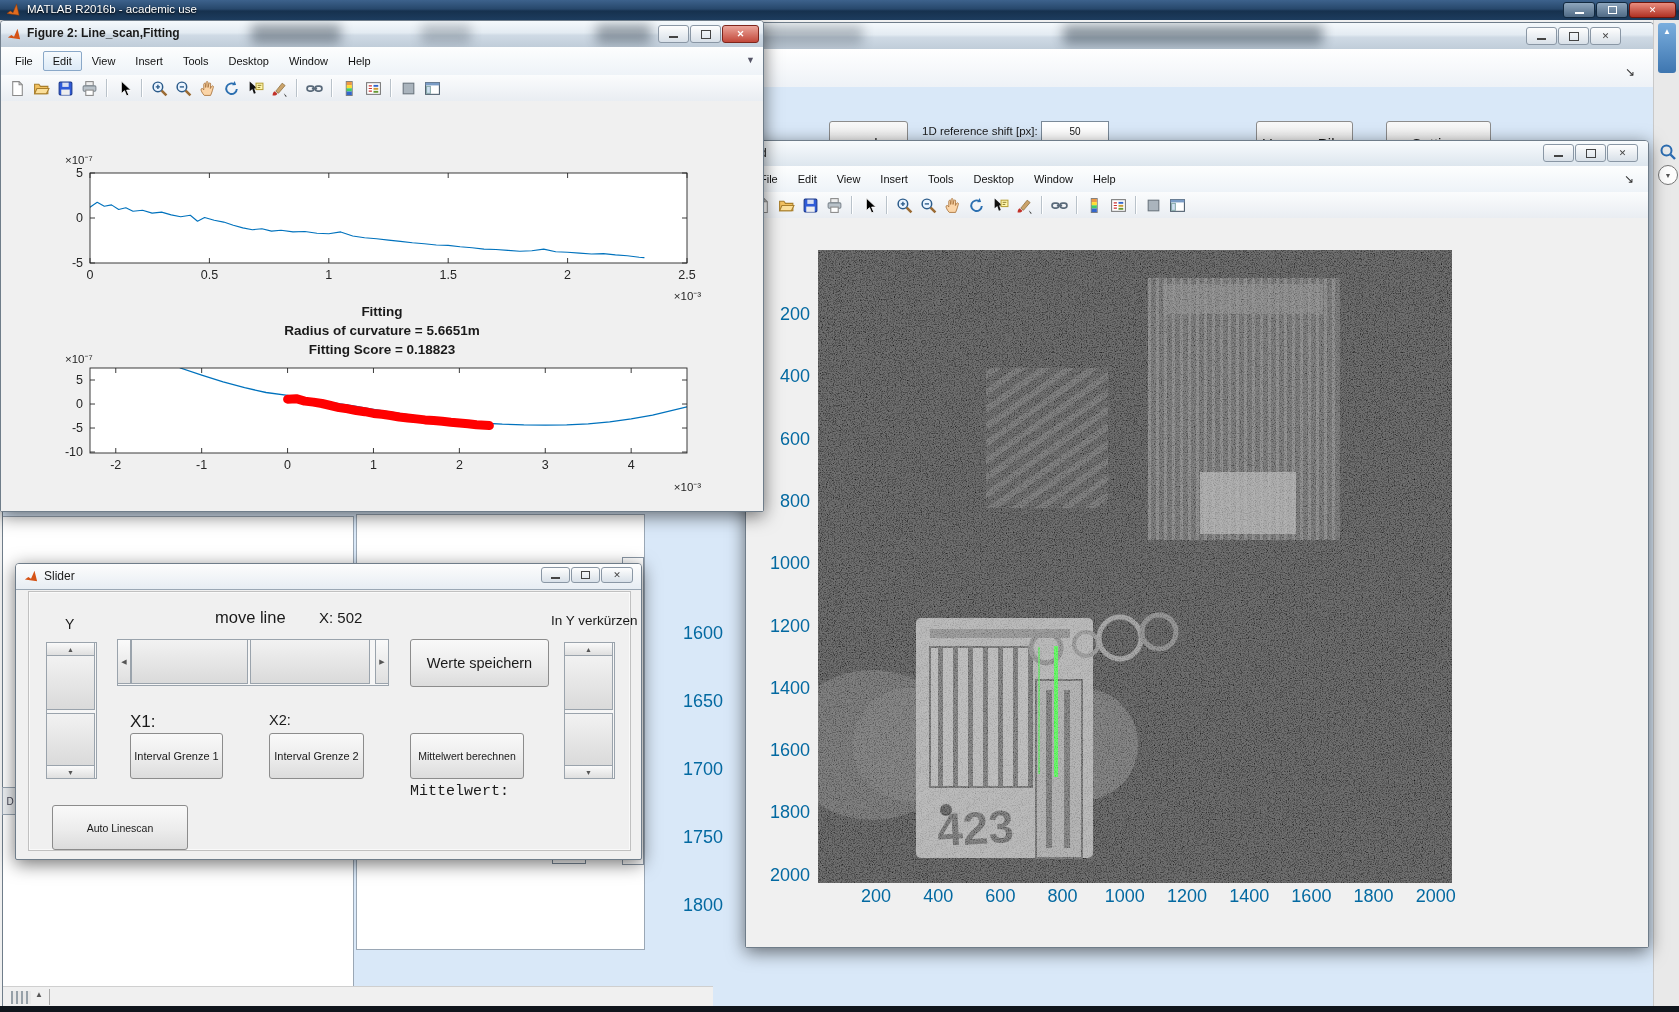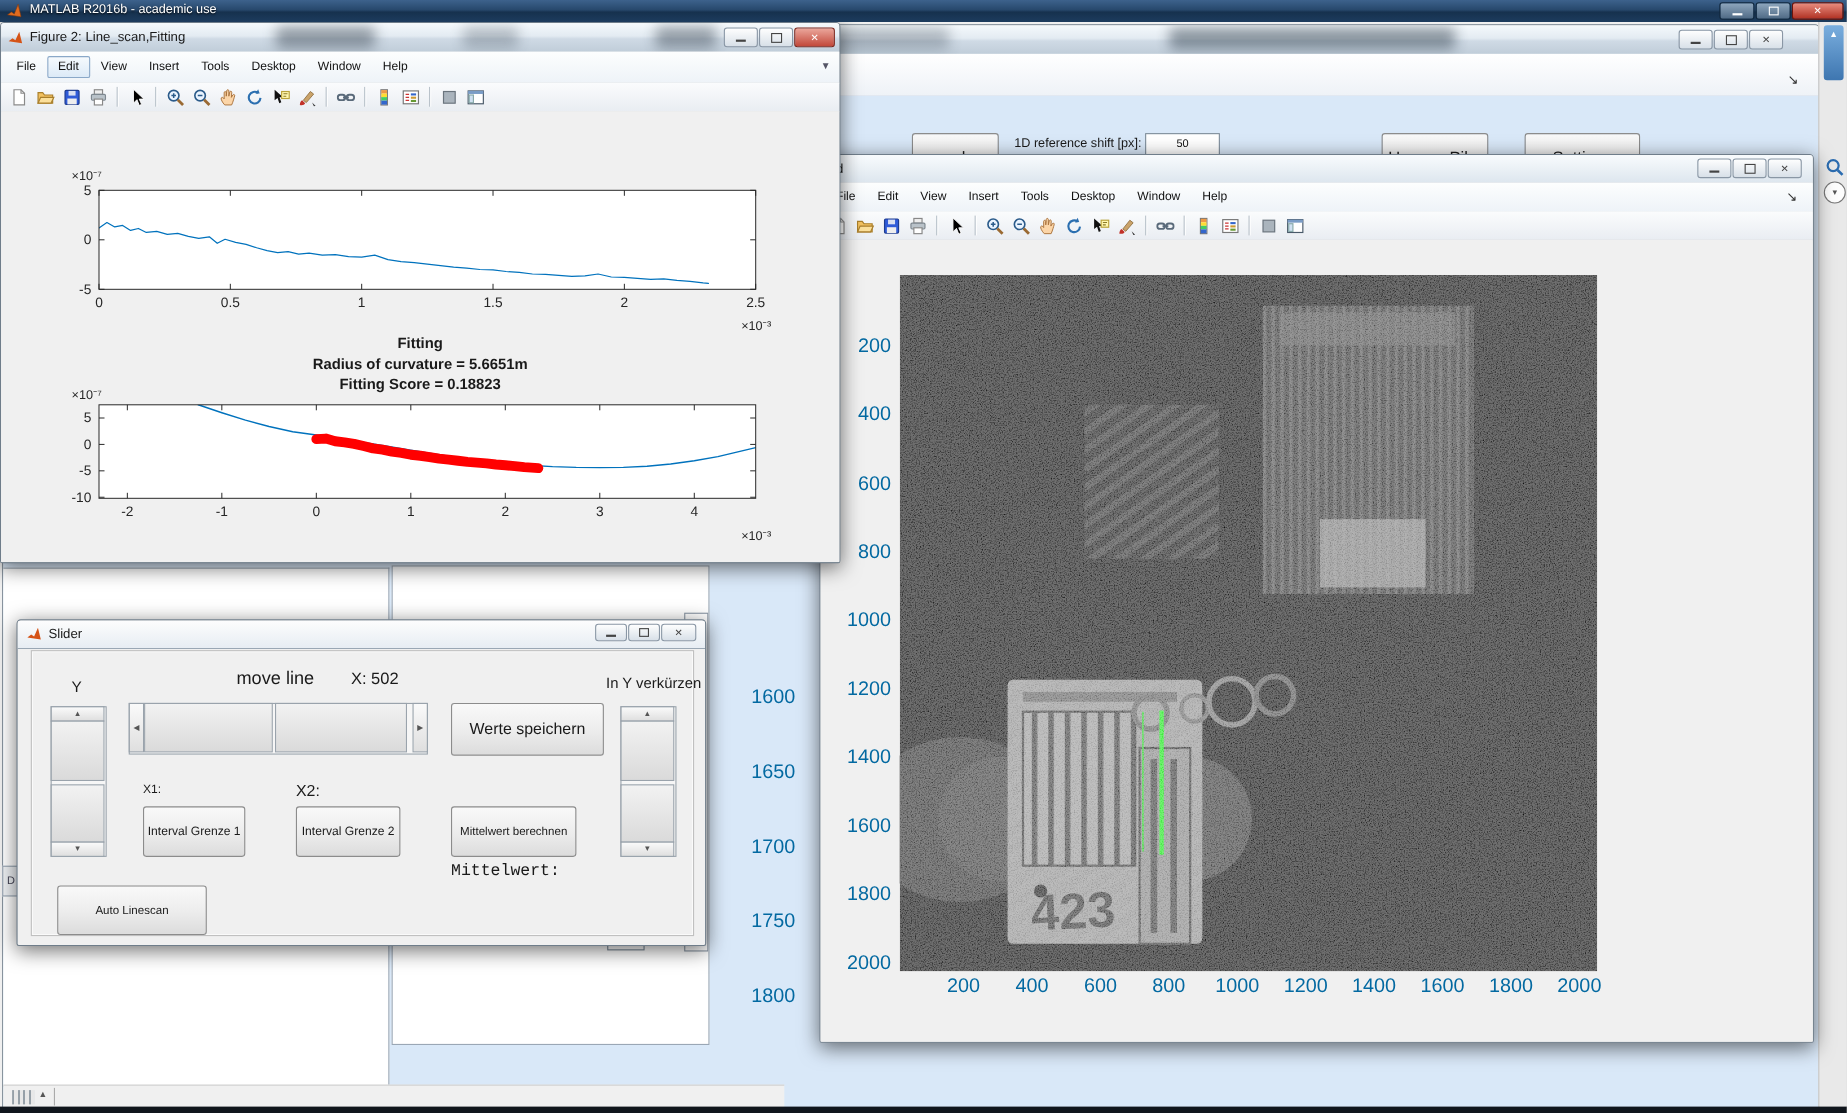--- a/index.html
+++ b/index.html
@@ -323,21 +323,21 @@
           <div class="ticklabel" style="left: 416px; top: 668px; width: 50px; text-align: center;">1200</div>
           <div class="ticklabel" style="left: 478.2px; top: 668px; width: 50px; text-align: center;">1400</div>
           <div class="ticklabel" style="left: 540.4px; top: 668px; width: 50px; text-align: center;">1600</div>
           <div class="ticklabel" style="left: 602.6px; top: 668px; width: 50px; text-align: center;">1800</div>
           <div class="ticklabel" style="left: 664.8px; top: 668px; width: 50px; text-align: center;">2000</div>
         </div>
     </div>
   </div>
 
   <div class="win" id="fig2-window" style="left:0px;top:20px;width:762px;height:490px;z-index:10;">
-    <div class="titlebar" style="height:26px;">
+    <div class="titlebar" style="height:26px;font-weight:bold;">
       <div class="blob" style="left:250px;top:3px;width:90px;height:20px;background:#404c58;opacity:.5;"></div>
       <div class="blob" style="left:420px;top:3px;width:50px;height:20px;background:#404c58;opacity:.3;"></div>
       <div class="blob" style="left:595px;top:3px;width:55px;height:20px;background:#37434f;opacity:.45;"></div>
       <span class="abs" style="left:6px;top:6px;">
         <svg width="14" height="14" viewBox="0 0 16 16">
             <path d="M1 12l4-3 3 2 4-9 3 12z" fill="#d55316"></path>
           </svg></span>
       <span class="titletext" style="left:26px;">Figure 2: Line_scan,Fitting</span>
       <div class="winbtns" style="right:4px;top:4px;">
         <span class="wbtn">
@@ -606,21 +606,21 @@
         <span>Werte speichern</span>
         </div>
 
       <div class="vscroll" style="left:535px;top:50px;width:49px;height:135px;">
         <span class="sarrow" style="left:-1px;top:-1px;width:47px;height:12px;">▲</span>
         <span class="sthumb" style="left:-1px;top:12px;width:47px;height:53px;"></span>
         <span class="sthumb" style="left:-1px;top:70px;width:47px;height:51px;"></span>
         <span class="sarrow" style="left:-1px;bottom:-1px;width:47px;height:12px;">▼</span>
       </div>
 
-      <div class="lbl" style="left:101px;top:120px;font-size:11px;">X1:</div>
+      <div class="lbl" style="left:101px;top:120px;font-size:17px;">X1:</div>
       <div class="btn" style="left:101px;top:141px;width:91px;height:44px;font-size:11px;">
         <span>Interval Grenze 1</span>
         </div>
       <div class="lbl" style="left:240px;top:120px;font-size:14.5px;">X2:</div>
       <div class="btn" style="left:240px;top:141px;width:93px;height:44px;font-size:11px;">
         <span>Interval Grenze 2</span>
         </div>
       <div class="btn" style="left:381px;top:141px;width:112px;height:44px;font-size:10.5px;">
         <span>Mittelwert berechnen</span>
         </div>

